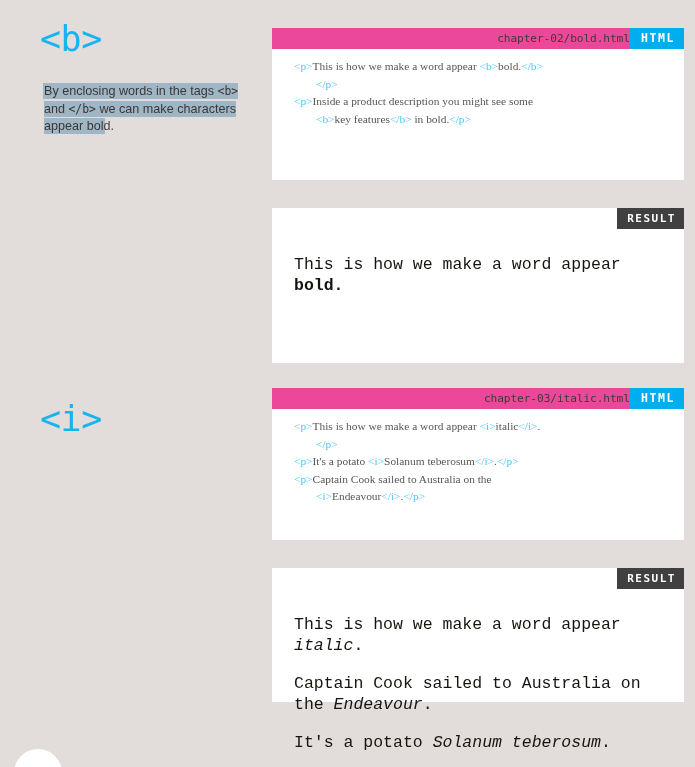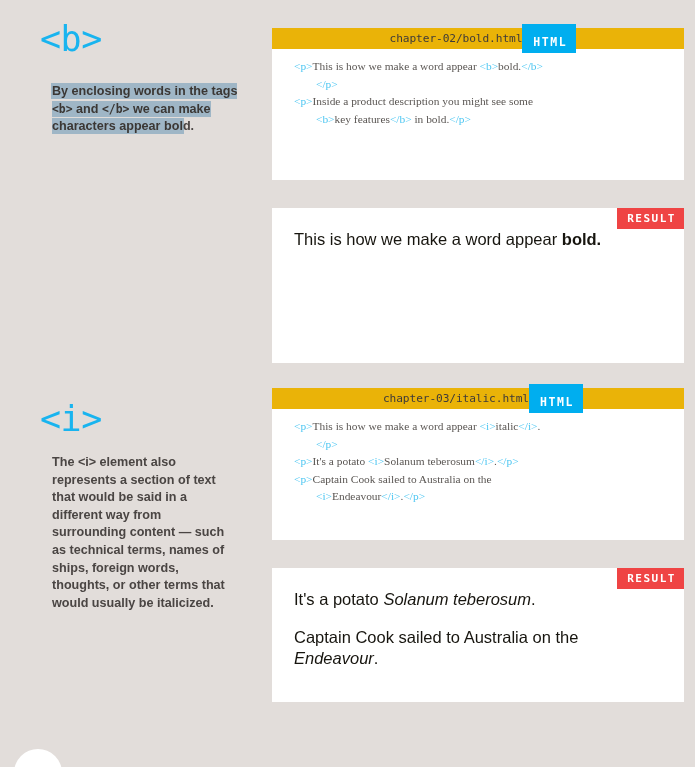--- a/index.html
+++ b/index.html
@@ -42,22 +42,22 @@
     letter-spacing: -0.5px;
     margin: 0;
     padding-top: 22px;
     padding-bottom: 0;
   }
 
   .intro-para, .body-para {
     color: #4a4543;
     font-size: 12.6px;
     line-height: 17.6px;
-    margin: 12px;
-    font-weight: 700;
+    margin: 4px;
+    font-weight: 400;
   }
   .intro-para {
     margin-top: 26px;
   }
   .body-para {
     margin-top: 17px;
   }
   .intro-para.highlighted .hl {
     background: #9fb6c6;
     box-shadow: 0 0 0 1px #9fb6c6;
@@ -80,40 +80,40 @@
     left: 0;
     width: 412px;
     background: #ffffff;
     box-sizing: border-box;
   }
   .code-panel-1 { top: 28px; height: 152px; }
   .code-panel-2 { top: 388px; height: 152px; }
 
   .code-head {
     height: 21px;
-    background: #eab308;
+    background: #ec4899;
     display: flex;
     align-items: center;
-    justify-content: center;
+    justify-content: flex-end;
     padding-left: 10px;
   }
   .code-filename {
     font-family: "DejaVu Sans Mono", monospace;
     font-size: 11.2px;
     color: #3f3b39;
     letter-spacing: -0.1px;
   }
   .lang-badge {
     background: #00aeef;
     color: #ffffff;
     font-family: "DejaVu Sans Mono", monospace;
     font-weight: bold;
     font-size: 11.5px;
     letter-spacing: 1.6px;
-    padding: 8px 9px 0 11px;
+    padding: 0 9px 0 11px;
     height: 21px;
     line-height: 21px;
     display: block;
   }
 
   .code-body {
     padding: 9px 12px 10px 22px;
     font-family: Liberation Serif, serif;
     font-size: 11.4px;
     line-height: 17.5px;
@@ -131,36 +131,37 @@
     background: #ffffff;
     box-sizing: border-box;
   }
   .result-panel-1 { top: 208px; height: 155px; }
   .result-panel-2 { top: 568px; height: 134px; }
 
   .result-badge {
     position: absolute;
     right: 0;
     top: 0;
-    background: #ef4444;
+    background: #404040;
     color: #ffffff;
     font-family: "DejaVu Sans Mono", monospace;
     font-weight: bold;
     font-size: 11px;
     letter-spacing: 1.5px;
     padding: 0 8px 0 10px;
     height: 21px;
     line-height: 21px;
   }
   .result-body {
     padding: 21px 20px 0 22px;
-    font-family: Liberation Sans, sans-serif;
+    font-family: Liberation Mono, monospace;
     font-size: 16.5px;
     line-height: 21px;
     color: #17150f;
+    margin-top: 25px;
   }
   .result-body p { margin: 0 0 17px 0; }
   .result-body p:last-child { margin-bottom: 0; }
   .result-body b { font-weight: bold; }
   .result-body i { font-style: italic; }
 
   
   .page-bubble {
     position: absolute;
     left: 14px;
@@ -200,35 +201,35 @@
       <div class="result-body">
           <p>This is how we make a word appear <b>bold.</b></p>
         </div>
     </div>
   </div>
 
   <div class="left-col section-i">
     <h1 class="tag-heading">&lt;i&gt;</h1>
 
 
-    <p class="body-para">The &lt;i&gt; element also represents a section of text that would be said in a different way from surrounding content — such as technical terms, names of ships, foreign words, thoughts, or other terms that would usually be italicized.</p>
   </div>
 
   <div class="right-col">
     <div class="code-panel code-panel-2">
       <div class="code-head">
         <span class="code-filename">chapter-03/italic.html</span>
         <span class="lang-badge">HTML</span>
       </div>
       <div class="code-body"><div class="code-line"><span class="t">&lt;p&gt;</span>This is how we make a word appear <span class="t">&lt;i&gt;</span>italic<span class="t">&lt;/i&gt;</span>.</div><div class="code-line indent"><span class="t">&lt;/p&gt;</span></div><div class="code-line"><span class="t">&lt;p&gt;</span>It's a potato <span class="t">&lt;i&gt;</span>Solanum teberosum<span class="t">&lt;/i&gt;</span>.<span class="t">&lt;/p&gt;</span></div><div class="code-line"><span class="t">&lt;p&gt;</span>Captain Cook sailed to Australia on the</div><div class="code-line indent"><span class="t">&lt;i&gt;</span>Endeavour<span class="t">&lt;/i&gt;</span>.<span class="t">&lt;/p&gt;</span></div></div>
     </div>
 
     <div class="result-panel result-panel-2">
       <span class="result-badge">RESULT</span>
       <div class="result-body">
+          <p>This is how we make a word appear <i>italic</i>.</p>
+          <p>Captain Cook sailed to Australia on the <i>Endeavour</i>.</p>
           <p>It's a potato <i>Solanum teberosum</i>.</p>
-          <p>Captain Cook sailed to Australia on the <i>Endeavour</i>.</p>
         </div>
     </div>
   </div>
 
   <div class="page-bubble"></div>
 </div>
 
 </body></html>

